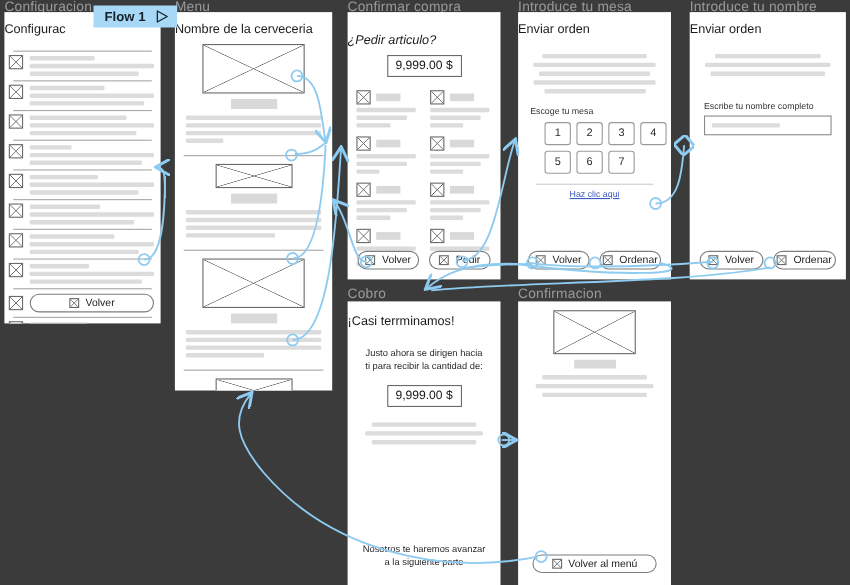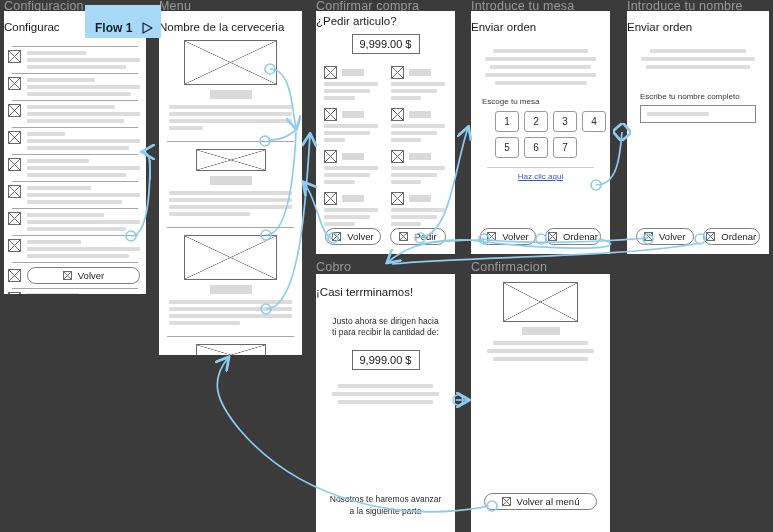--- a/index.html
+++ b/index.html
@@ -120,21 +120,21 @@
 
   .small-lbl { font-size: 8px; color: #333; }
   .body-txt { font-size: 8.5px; color: #2a2a2a; text-align: center; line-height: 1.35; }
   .link { font-size: 8px; color: #3b57c4; text-decoration: underline; text-align:center; }
 
   
   #flow-badge {
     position: absolute;
     background: #a7d8f5;
     display: flex; align-items: center; gap: 10px;
-    padding: 16px 8px 3px 10px;
+    padding: 3px 8px 3px 10px;
     font-size: 12px; font-weight: bold; color: #15202b; justify-content: flex-end;
   }
   .play-svg { display:block; }
 
   
   #connectors { position: absolute; left:0; top:0; width:773px; height:532px; pointer-events:none; }
 </style>
 </head>
 <body>
 
@@ -291,21 +291,21 @@
     </div>
     <div class="rule" style="margin:3px 8px 0 8px;"></div>
 
     <div class="menu-item">
       <div class="xbox img-short"></div>
 
     </div>
   </div>
 
   <div class="artboard" style="left:316px; top:11px; width:139px; height:243px;">
-    <div class="ab-title" style="margin-top:4px;">¿Pedir articulo?</div>
+    <div class="ab-title" style="margin-top:20px;font-style:italic;">¿Pedir articulo?</div>
     <div style="text-align:center; margin-top:7px;">
       <span class="price">9,999.00 $</span>
     </div>
 
     <div class="card-grid" style="margin-top:12px;">
       <div class="card">
         <div class="card-head">
             <span class="xbox ico"></span>
             <span class="chip"></span>
           </div>
@@ -478,21 +478,21 @@
 
     <div class="xbox" style="width:75px; height:40px; margin:8px auto 0 auto;"></div>
     <div class="cap" style="width:38px; height:8px; margin-top:5px;"></div>
 
     <div style="margin:4px 14px 0 14px; display:flex; flex-direction:column; gap:4px; align-items:center;">
       <div class="ph-line" style="width:86%"></div>
       <div class="ph-line" style="width:96%"></div>
       <div class="ph-line" style="width:86%"></div>
     </div>
 
-    <div style="position:absolute; left:13px; right:13px; bottom:22px;">
+    <div style="position:absolute; left:13px; right:13px; bottom:11px;">
       <div class="wf-btn">
         <span class="xbox ico"></span>
         <span>Volver al menú</span>
       </div>
     </div>
   </div>
 
   <svg id="connectors" viewBox="0 0 773 532">
     <defs>
       <marker id="arw" markerWidth="9" markerHeight="9" refX="7" refY="4.5" orient="auto">

